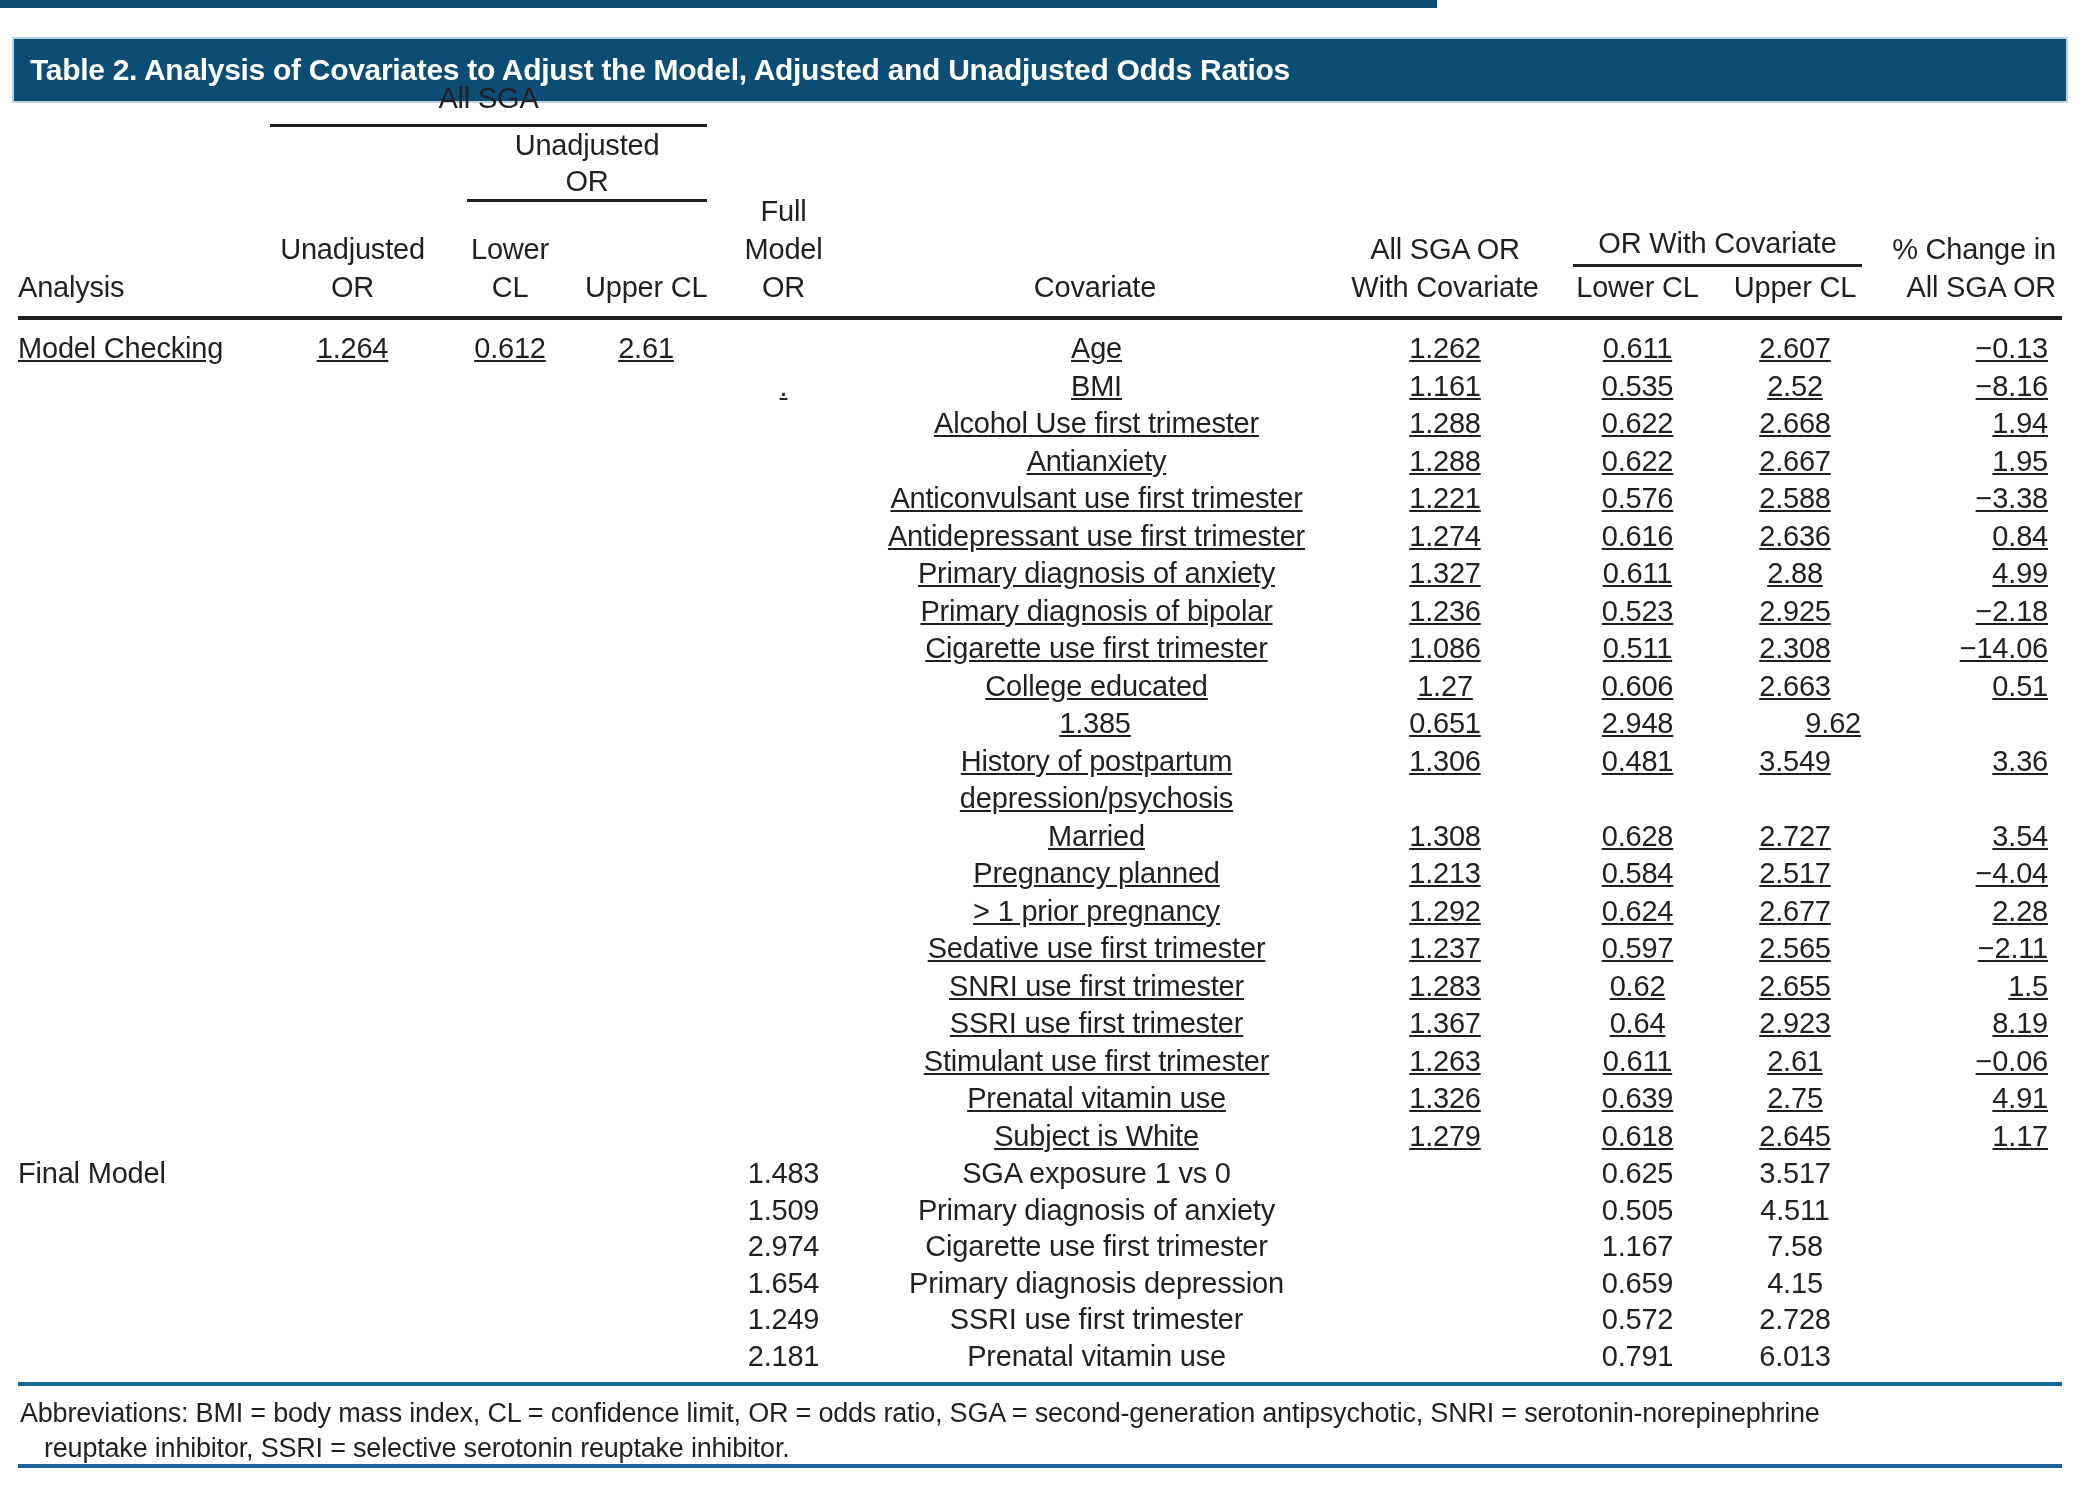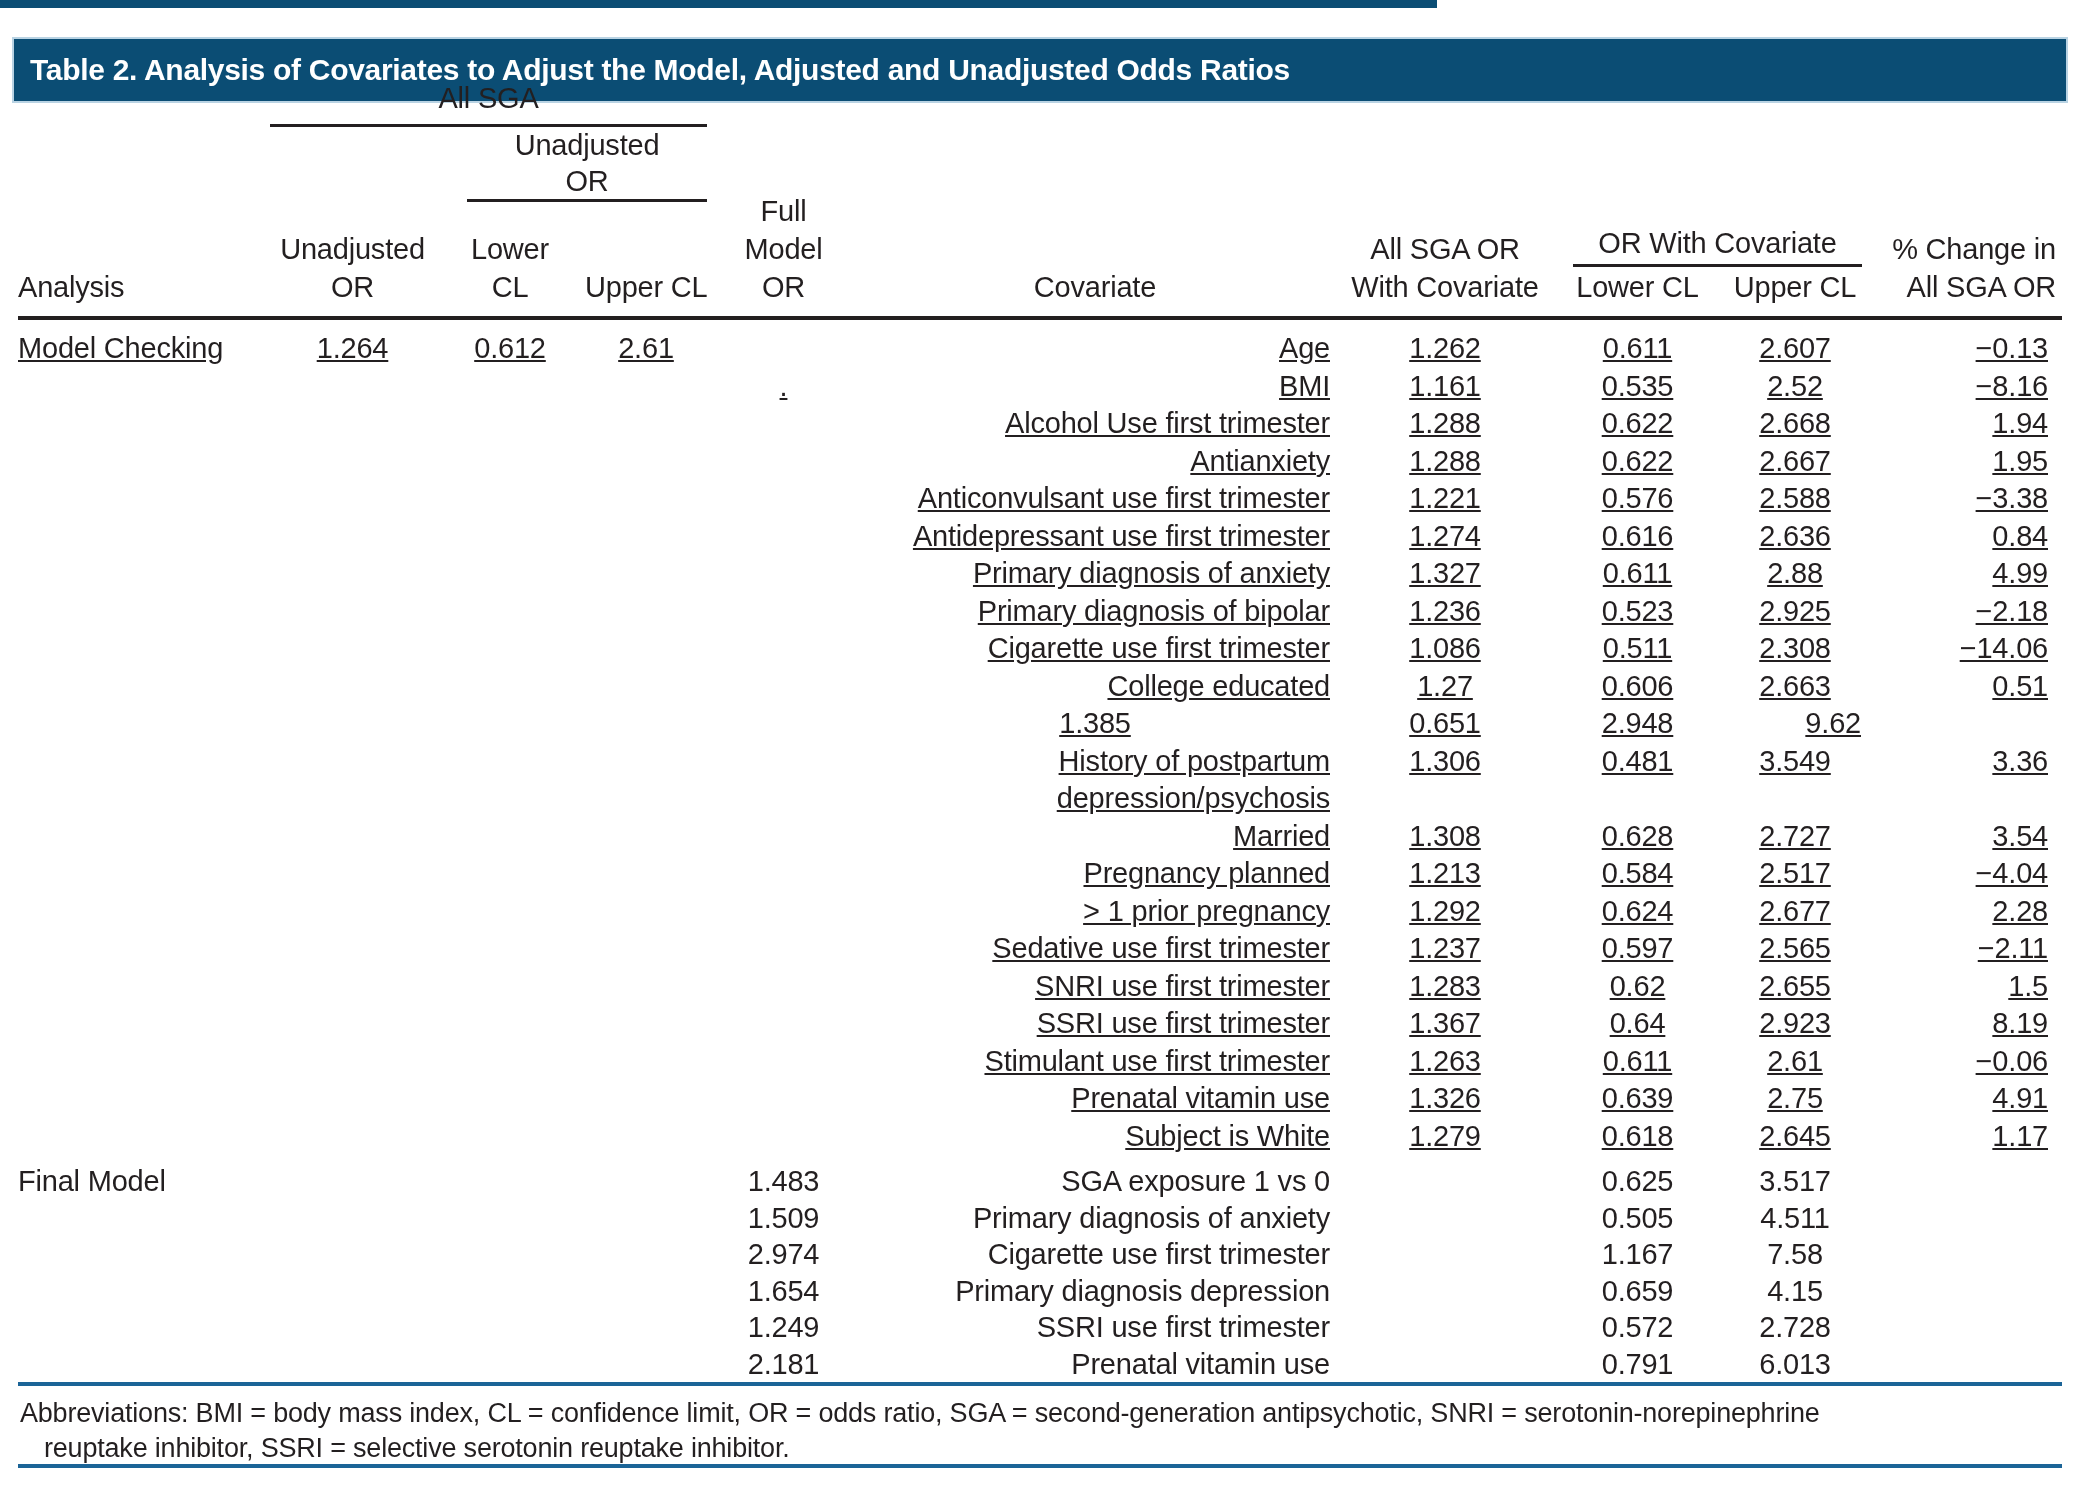--- a/index.html
+++ b/index.html
@@ -18,25 +18,25 @@
   .hl{position:absolute;white-space:nowrap;font-size:29px;}
   .center{text-align:center;}
   .right{text-align:right;}
   .l38 div{line-height:38px;}
   .rule{position:absolute;background:var(--blackRule,#231f20);}
   .rule.blue{background:var(--steelRule,#1b6497);}
   .tbody{position:absolute;left:18px;top:330px;width:2044px;}
   .trow{display:grid;grid-template-columns:252px 165px 150px 122px 153px 470px 230px 155px 160px 187px;}
   .sec0 .trow{height:37.5px;line-height:37.5px;text-decoration:underline;}
   .sec1 .trow{height:36.5px;line-height:36.5px;}
-  .sec1{margin-top:8px;}
+  .sec1{margin-top:0;}
   .trow.tall{height:75px;line-height:37.5px;}
   .cell{white-space:nowrap;overflow:visible;font-size:29px;text-align:center;}
   .cell.c0{text-align:left;}
-  .cell.c5{text-align:right;padding-left:3px;white-space:pre-line;}
+  .cell.c5{text-align:center;padding-left:3px;white-space:pre-line;}
   .cell.c9{text-align:right;padding-right:14px;}
   .footnote{position:absolute;font-size:27px;line-height:34px;white-space:nowrap;letter-spacing:-0.2px;}
 </style>
 </head>
 <body>
 
 <div class="page" style="--navy: #0b4d74; --steelRule: #1b6497; --blackRule: #231f20; --text: #231f20; --titleText: #ffffff; --titleBorder: #b9d3e3;">
 
   <div class="top-strip"></div>
 

